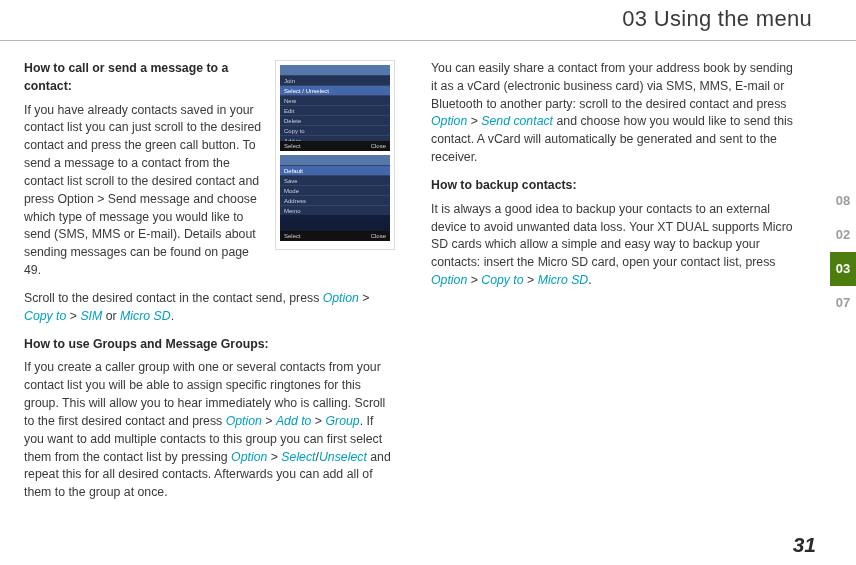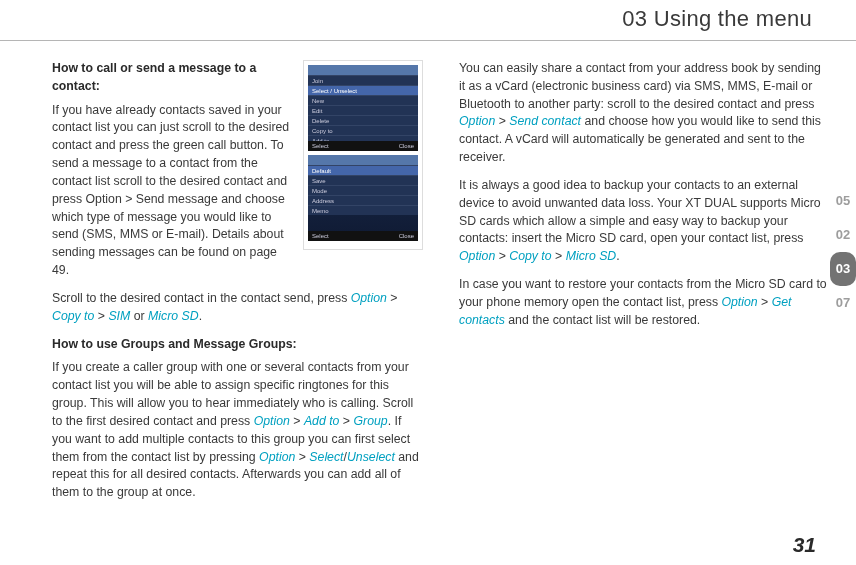--- a/index.html
+++ b/index.html
@@ -41,28 +41,27 @@
   }
   .tab {
     height: 34px;
     line-height: 34px;
     font-size: 13px;
     font-weight: bold;
     text-align: center;
     color: #9d9d9d;
   }
   .tab.active {
-    background: #737373;
+    background: #4d7c0f;
     color: #fff;
-    border-radius: 10px;
   }
   .content {
     position: absolute;
     top: 60px;
-    left: 52px;
+    left: 24px;
     width: 778px;
     display: flex;
     gap: 36px;
     justify-content: center;
   }
   .col {
     width: 373px;
     font-size: 12.3px;
     line-height: 1.45;
     color: #3a3a3a;
@@ -123,21 +122,21 @@
 </style>
 </head>
 <body>
 
 <div class="header">
   <div class="header-title">03 Using the menu</div>
   <div class="header-rule"></div>
 </div>
 
 <div class="side-tabs">
-  <div class="tab">05</div>
+  <div class="tab">08</div>
   <div class="tab">02</div>
   <div class="tab active">03</div>
   <div class="tab">07</div>
 </div>
 
 <div class="content">
 
   <div class="col">
     <div class="phone-img">
       <div class="scr">
@@ -179,24 +178,22 @@
     <p>
       <span>If you create a caller group with one or several contacts from your contact list you will be able to assign specific ringtones for this group. This will allow you to hear immediately who is calling. Scroll to the first desired contact and press </span><span class="link">Option</span><span> &gt; </span><span class="link">Add to</span><span> &gt; </span><span class="link">Group</span><span>. If you want to add multiple contacts to this group you can first select them from the contact list by pressing </span><span class="link">Option</span><span> &gt; </span><span class="link">Select</span><span>/</span><span class="link">Unselect</span><span> and repeat this for all desired contacts. Afterwards you can add all of them to the group at once.</span>
     </p>
   </div>
 
   <div class="col">
     <p>
       <span>You can easily share a contact from your address book by sending it as a vCard (electronic business card) via SMS, MMS, E-mail or Bluetooth to another party: scroll to the desired contact and press </span><span class="link">Option</span><span> &gt; </span><span class="link">Send contact</span><span> and choose how you would like to send this contact. A vCard will automatically be generated and sent to the receiver.</span>
     </p>
 
+    <h4>How to backup contacts:</h4>
     <p>
       <span>It is always a good idea to backup your contacts to an external device to avoid unwanted data loss. Your XT DUAL supports Micro SD cards which allow a simple and easy way to backup your contacts: insert the Micro SD card, open your contact list, press </span><span class="link">Option</span><span> &gt; </span><span class="link">Copy to</span><span> &gt; </span><span class="link">Micro SD</span><span>.</span>
     </p>
 
-    <p>
-      <span>In case you want to restore your contacts from the Micro SD card to your phone memory open the contact list, press </span><span class="link">Option</span><span> &gt; </span><span class="link">Get contacts</span><span> and the contact list will be restored.</span>
-    </p>
   </div>
 
 </div>
 
 <div class="page-num">31</div>
 
 </body></html>

